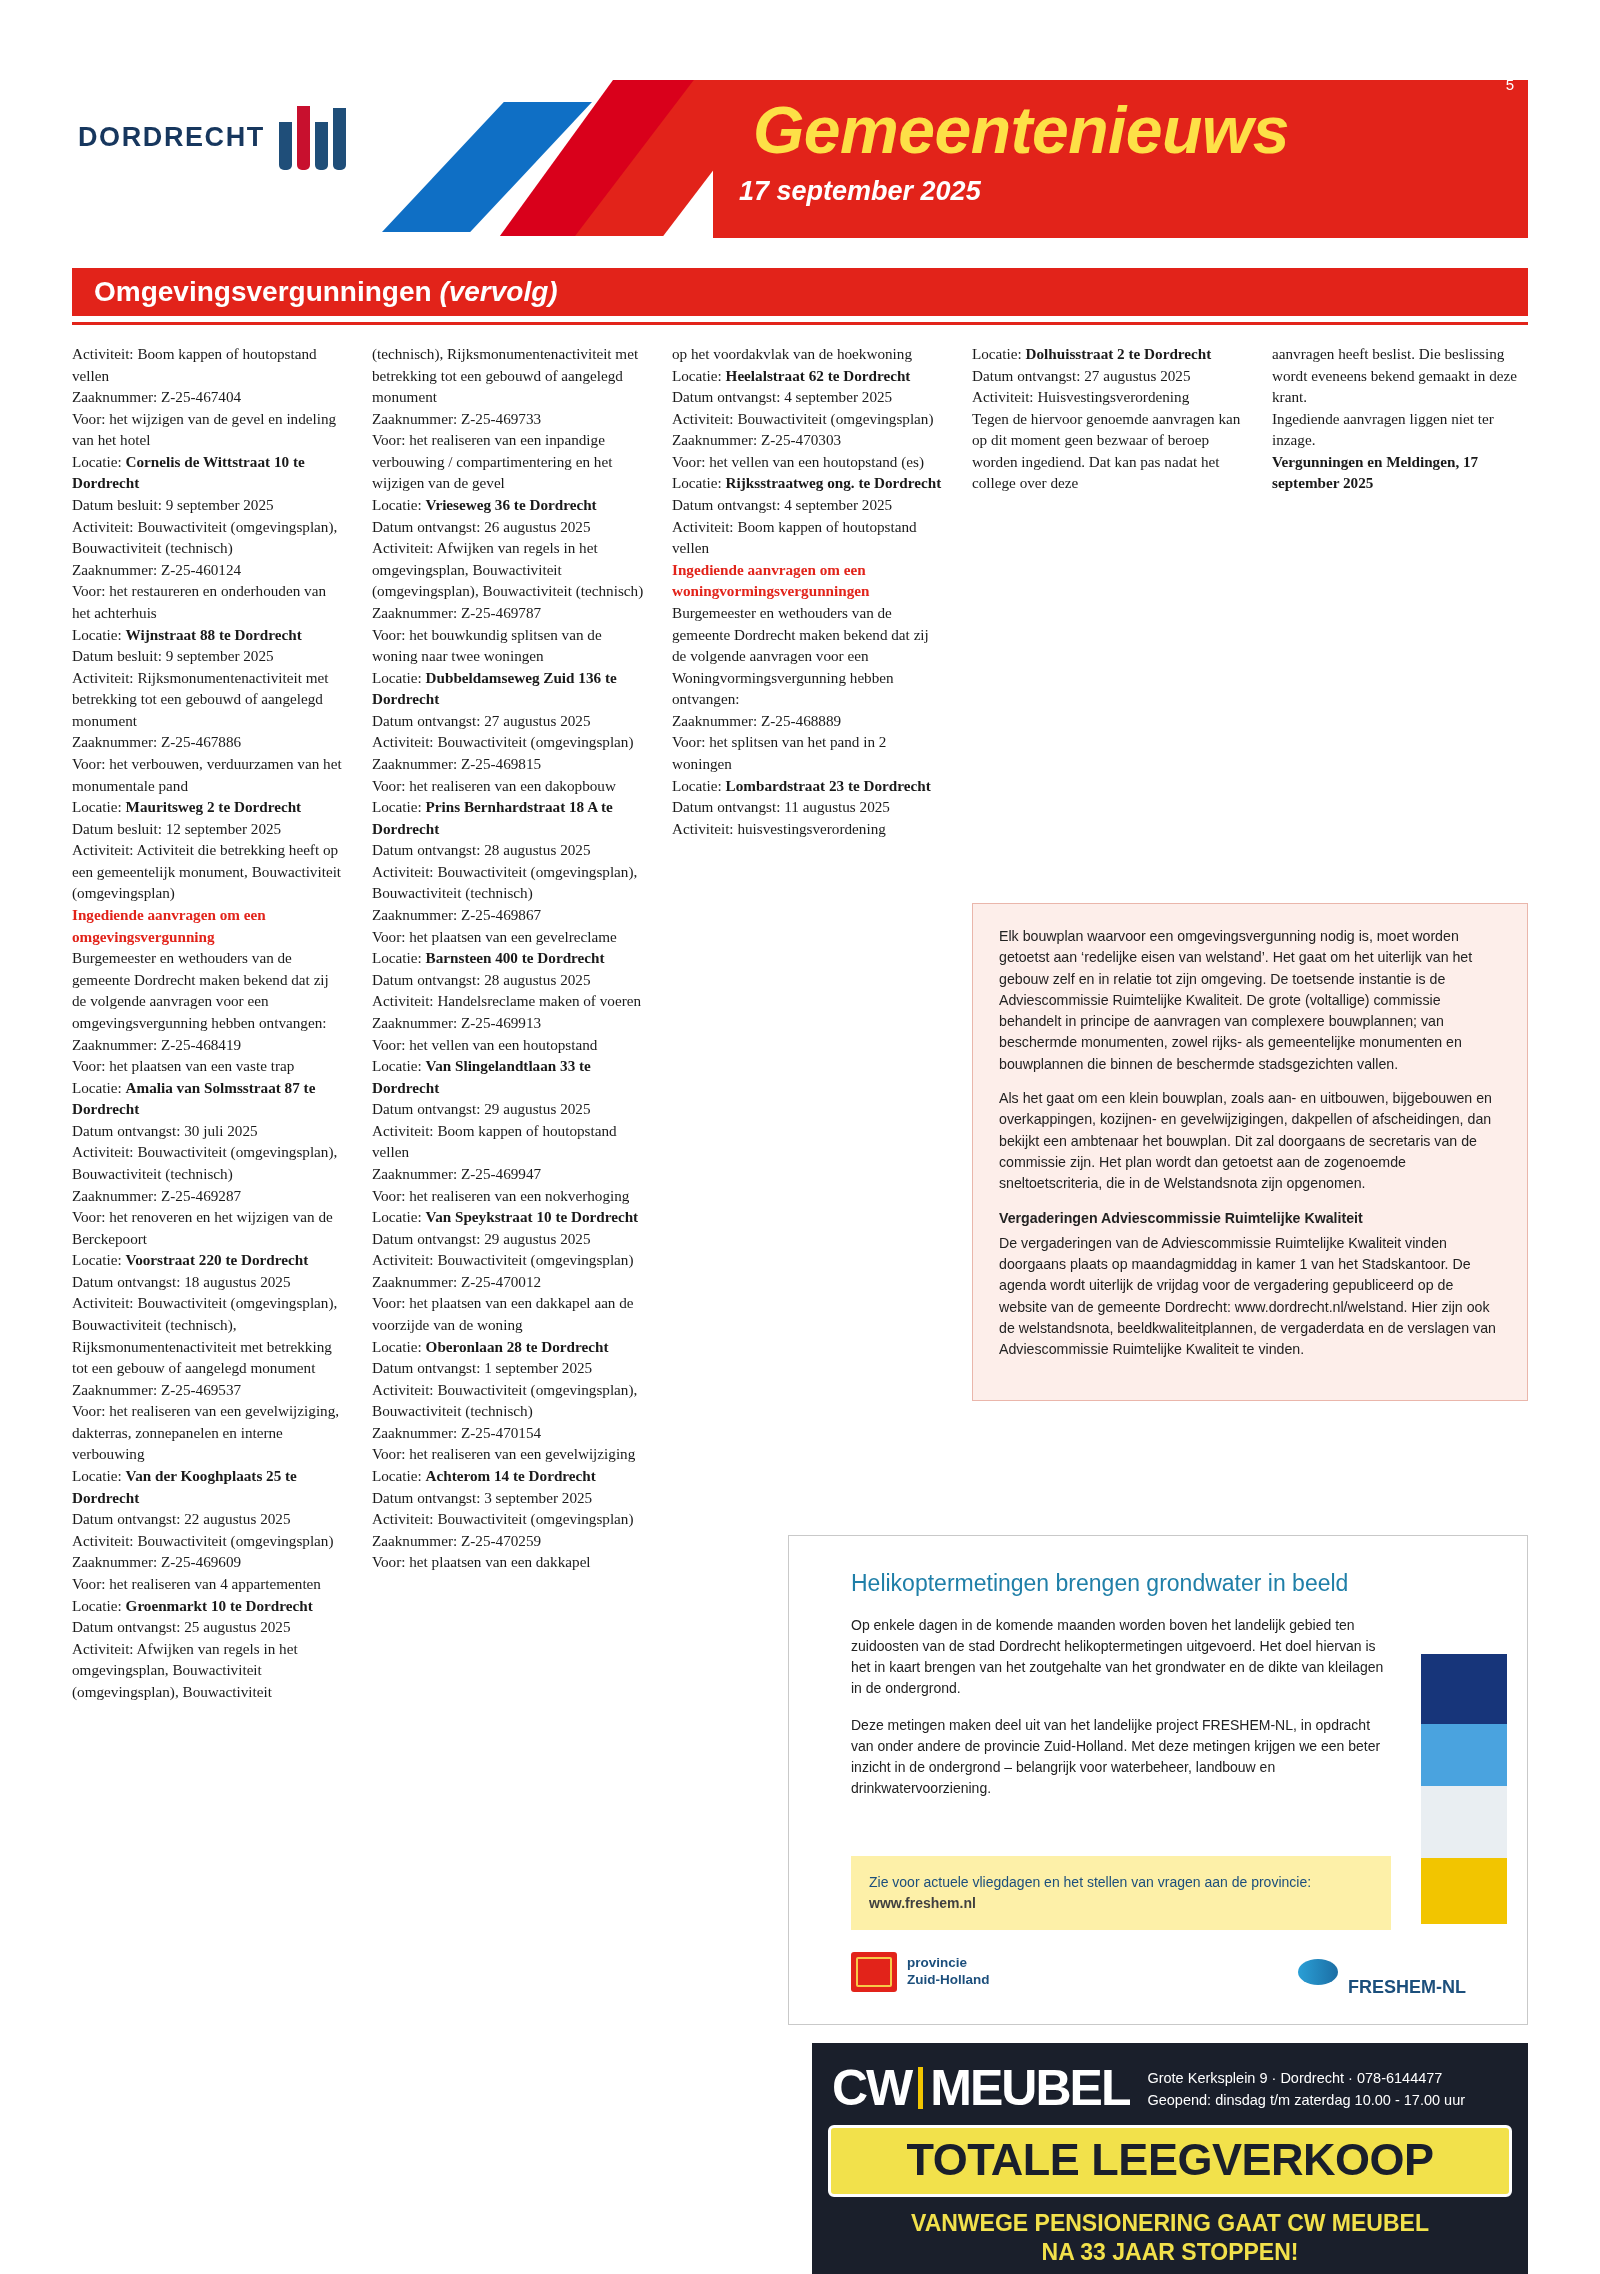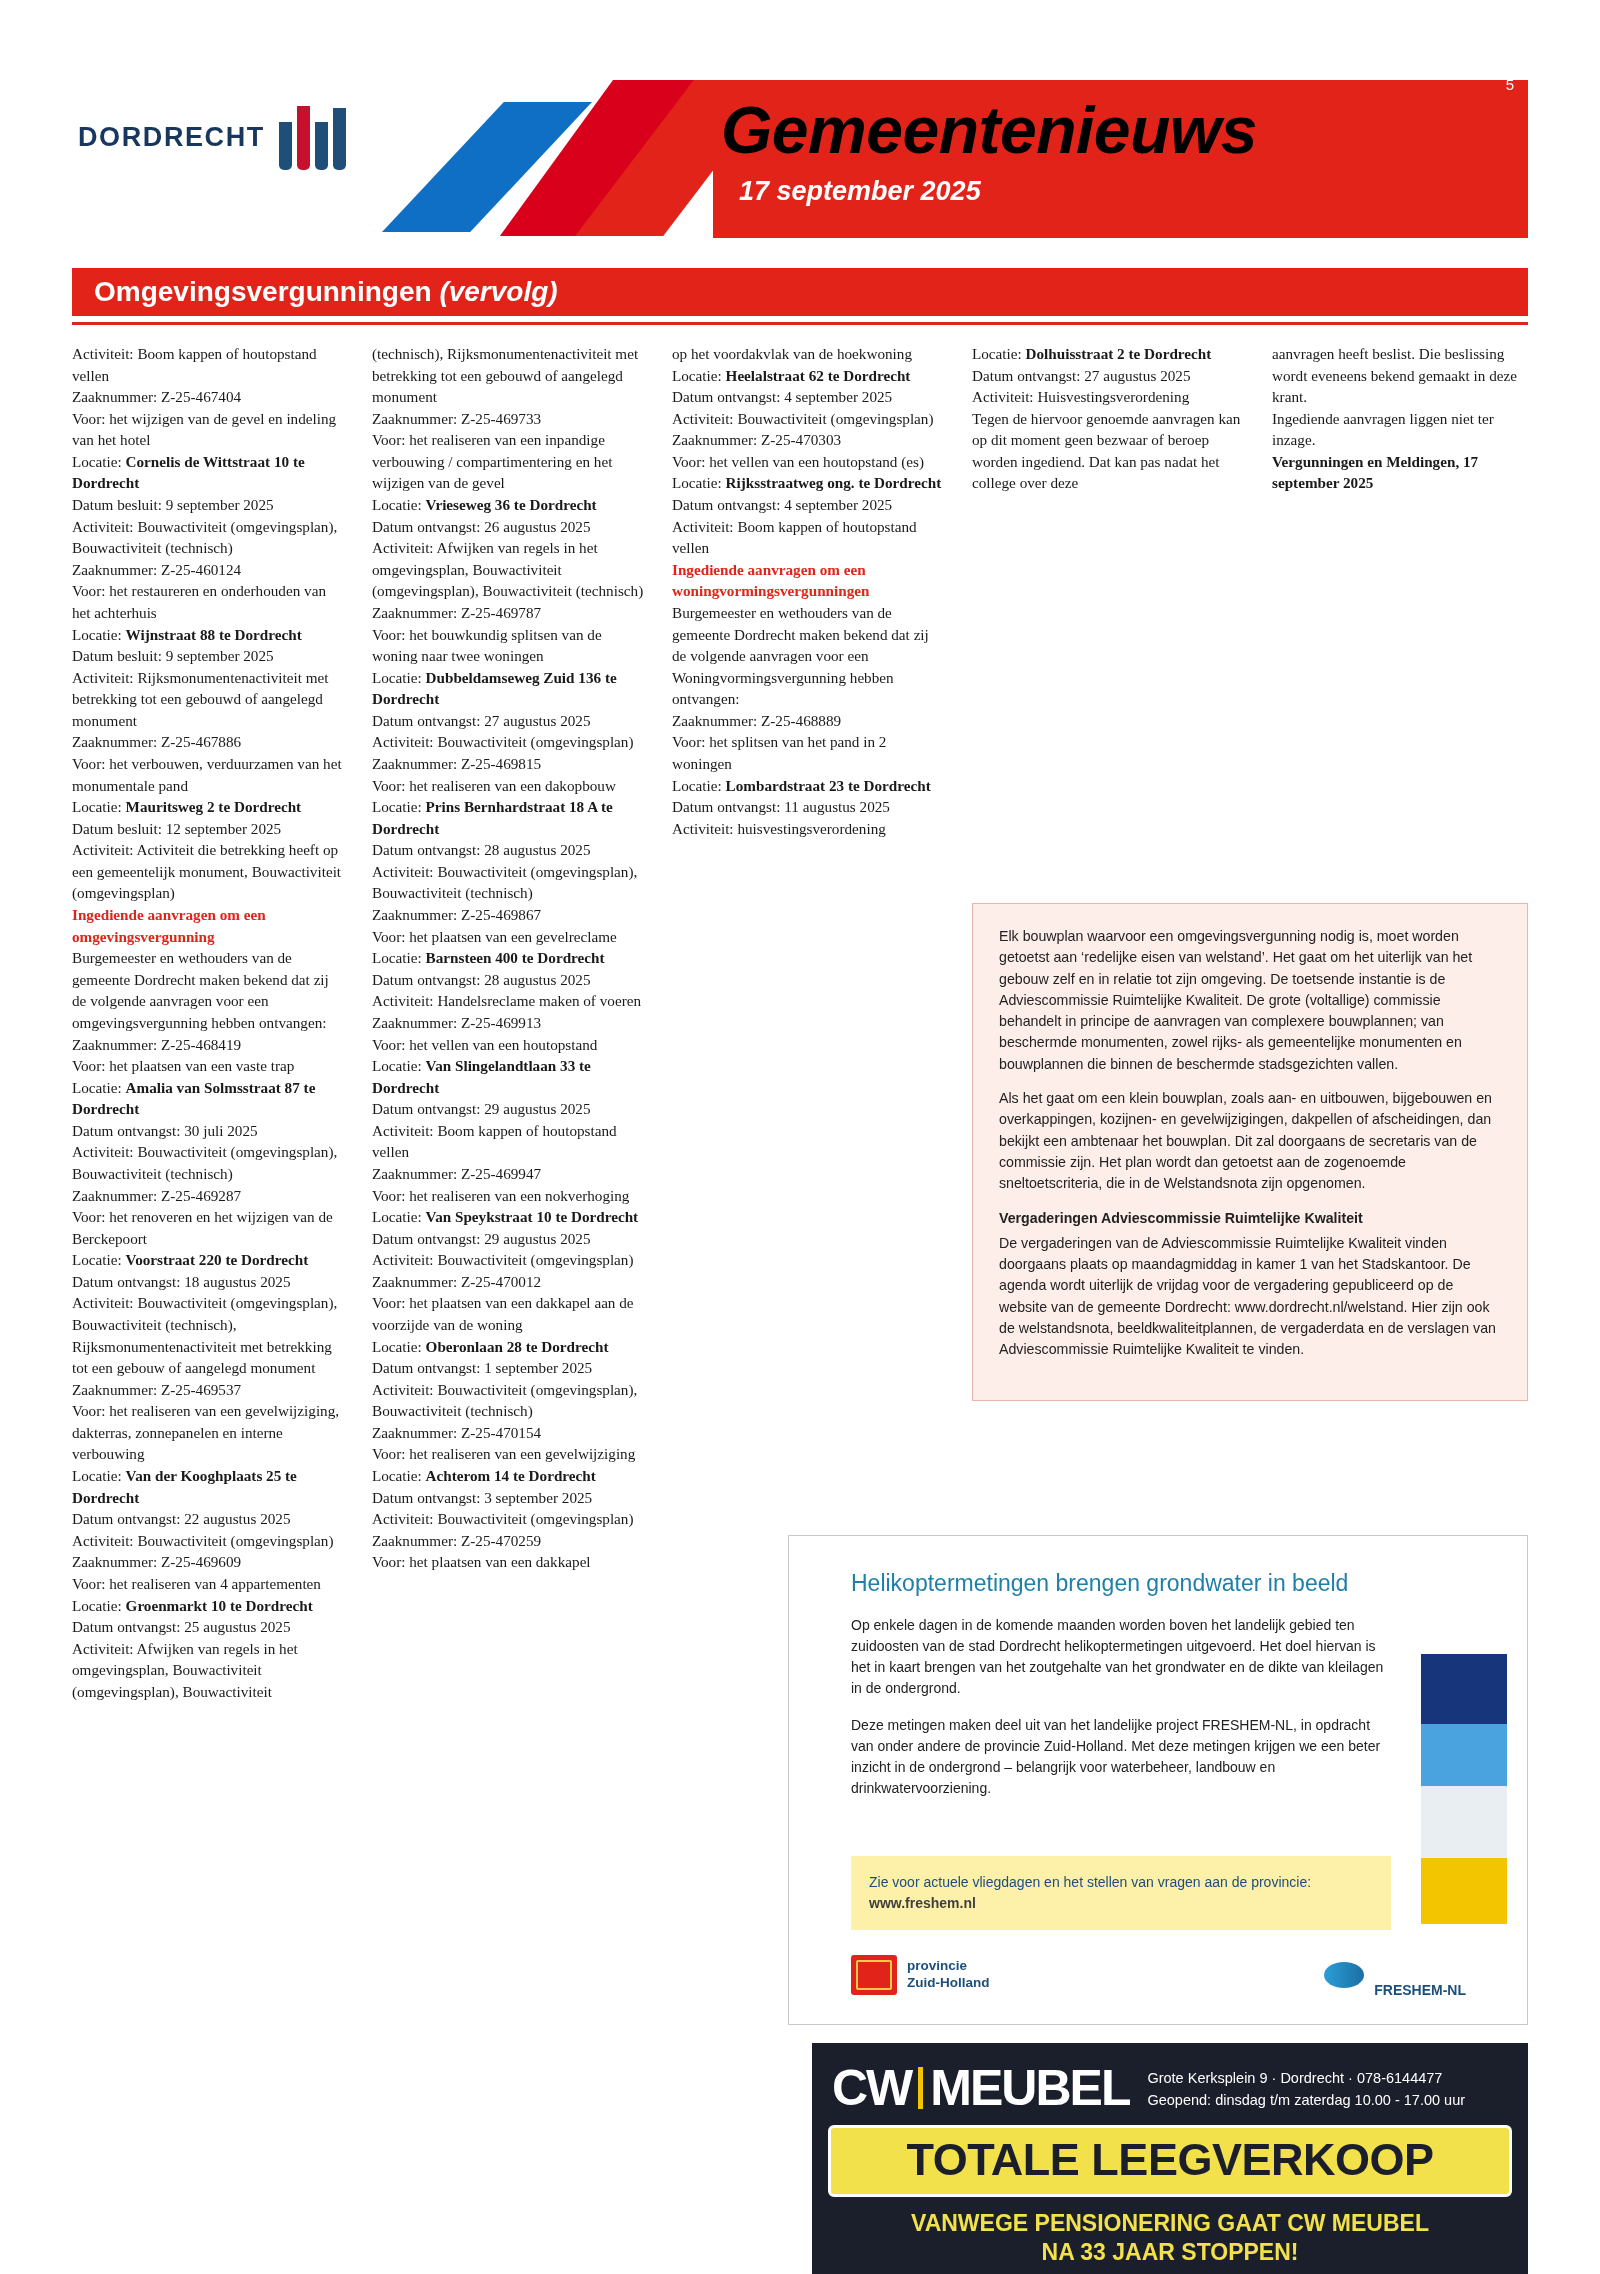--- a/index.html
+++ b/index.html
@@ -27,22 +27,22 @@
 
   .banner-shapes { position:absolute; left:250px; top:18px; width:440px; height:156px; overflow:hidden; }
   .shape-blue { position:absolute; left:60px; top:22px; width:210px; height:130px; background:#0f6fc5;
     clip-path:polygon(0 100%, 58% 0, 100% 0, 42% 100%); }
   .shape-red1 { position:absolute; left:175px; top:0px; width:200px; height:160px; background:#d9001b;
     clip-path:polygon(0 100%, 58% 0, 100% 0, 42% 100%); }
   .shape-red2 { position:absolute; left:250px; top:0px; width:210px; height:160px; background:#e2231a;
     clip-path:polygon(0 100%, 58% 0, 100% 0, 42% 100%); }
 
   .red-band { position:absolute; right:0; top:18px; width:815px; height:158px; background:#e2231a; }
-  .mast-title { position:absolute; left:8px; top:12px; font-family:"Liberation Sans", sans-serif;
-    font-weight:bold; font-style:italic; font-size:66px; color:#000000; letter-spacing:-0.5px;text-align:right; }
+  .mast-title { position:absolute; left:40px; top:12px; font-family:"Liberation Sans", sans-serif;
+    font-weight:bold; font-style:italic; font-size:66px; color:#fde047; letter-spacing:-0.5px;text-align:right; }
   .mast-date { position:absolute; left:26px; top:96px; font-family:"Liberation Sans", sans-serif;
     font-weight:bold; font-style:italic; font-size:27px; color:#ffffff; }
   .page-num { position:absolute; right:14px; top:-4px; font-family:"Liberation Sans", sans-serif;
     font-size:15px; color:#ffffff; }
 
   
   .section-bar { margin:16px 72px 0 72px; height:48px; background:#e2231a; display:flex; align-items:center; }
   .section-bar .t { font-family:"Liberation Sans", sans-serif; font-weight:bold; font-size:28px; color:#fff; padding-left:22px; }
   .section-bar .t i { font-weight:bold; font-style:italic; }
 
@@ -78,21 +78,21 @@
   .ad-yellow { position:absolute; left:62px; top:320px; width:540px; background:#fdf0a8; padding:16px 18px; }
   .ad-yellow p { font-family:"Liberation Sans", sans-serif; font-size:14px; line-height:1.5; margin:0; color:#1c4f7c; width:auto; }
   .ad-yellow a { color:#404040; font-weight:bold; text-decoration:none; }
   .ad-logos { position:absolute; left:62px; bottom:26px; width:615px; display:flex; justify-content:space-between; align-items:center; }
   .prov { display:flex; align-items:center; gap:10px; }
   .prov-crest { width:46px; height:40px; background:#e2231a; border-radius:3px; position:relative; }
   .prov-crest:after{ content:""; position:absolute; inset:5px; border:2px solid #f7c948; border-radius:2px;}
   .prov-t { font-family:"Liberation Sans", sans-serif; font-size:13.5px; color:#1c4f7c; line-height:1.25; font-weight:bold;}
   .fresh { display:flex; align-items:center; gap:10px; }
   .fresh-mark { width:40px; height:26px; border-radius:50%; background:linear-gradient(90deg,#2a9fd6,#1c6ea4); }
-  .fresh-t { font-family:"Liberation Sans", sans-serif; font-size:14px; color:#1c4f7c; font-weight:bold;margin-top:31px; }
+  .fresh-t { font-family:"Liberation Sans", sans-serif; font-size:18px; color:#1c4f7c; font-weight:bold;margin-top:31px; }
   .ad-strip { position:absolute; right:20px; top:118px; width:86px; height:270px; }
   .ad-strip div { width:100%; }
   .s1{height:70px;background:#17357a;} .s2{height:62px;background:#4aa3df;}
   .s3{height:72px;background:#e9eef2;} .s4{height:66px;background:#f2c500;}
 
   
   .ad-cw { position:absolute; left:740px; top:1700px; width:716px; height:480px; background:#1a1f2b; }
   .cw-top { display:flex; align-items:flex-start; padding:16px 20px 0 20px; gap:18px; }
   .cw-logo { font-family:"Liberation Sans", sans-serif; font-weight:bold; font-size:50px; color:#fff; letter-spacing:-2px; white-space:nowrap; }
   .cw-logo .bar { display:inline-block; width:5px; height:42px; background:#f2c500; margin:0 7px -4px 7px; }

